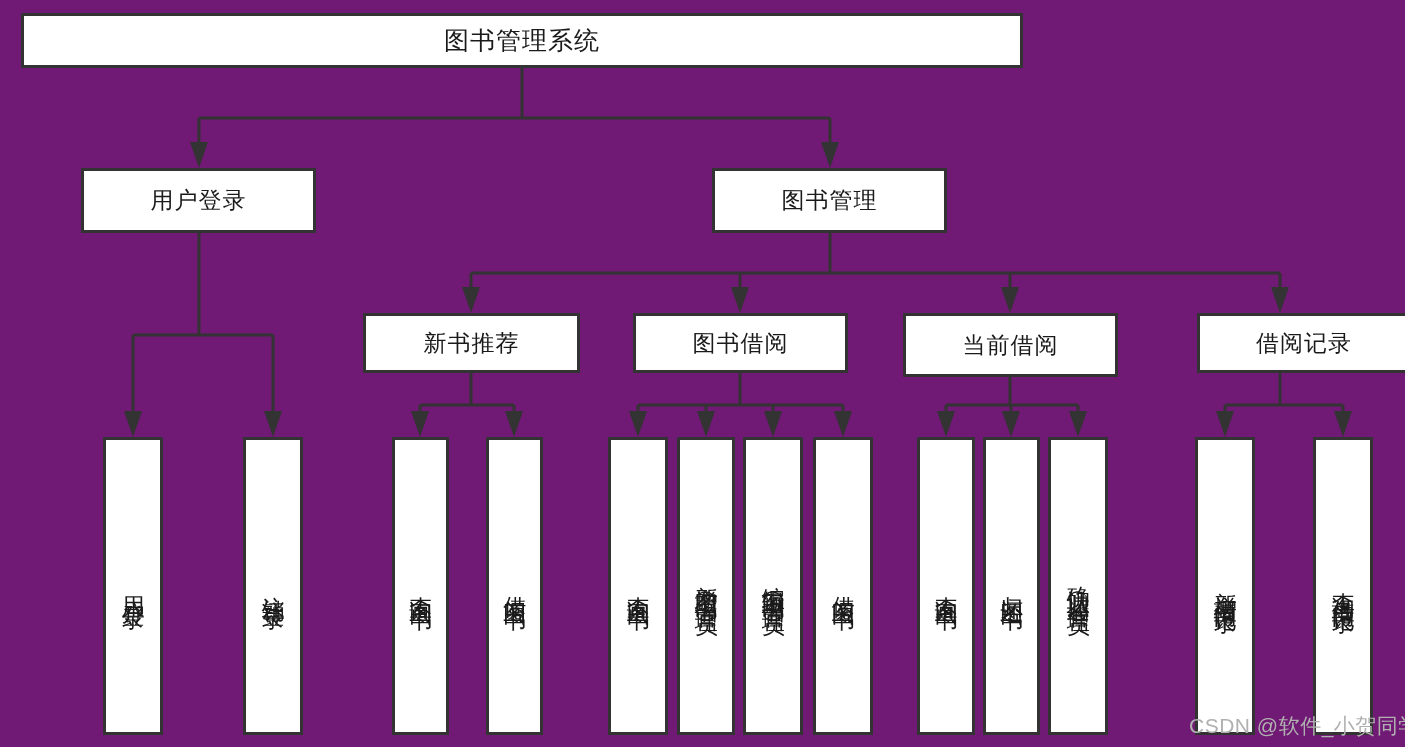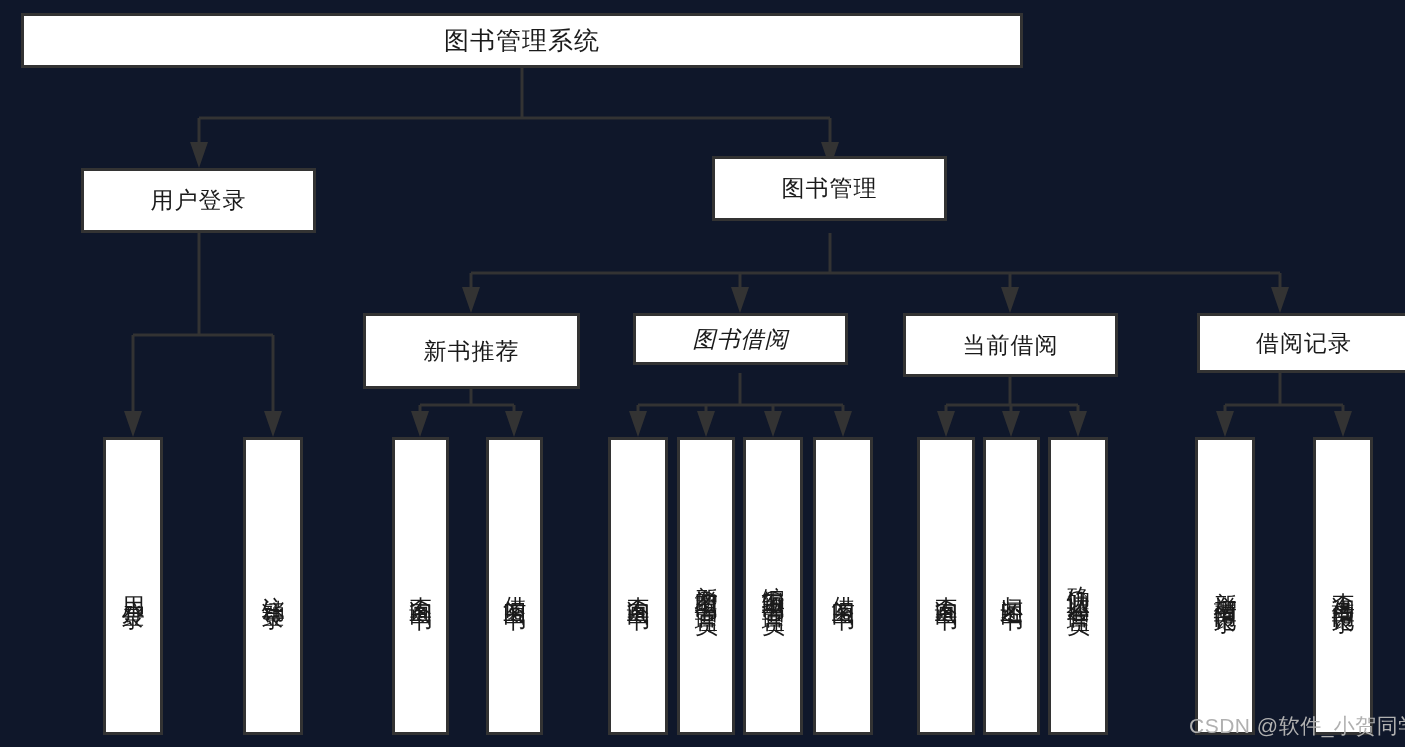--- a/index.html
+++ b/index.html
@@ -1,17 +1,17 @@
 <!DOCTYPE html>
 <html><head>
 <meta charset="utf-8">
 <style>
   html,body{margin:0;padding:0;background:#ffffff;}
   .stage{
-    position:relative;width:1405px;height:747px;background:#0f172a;
+    position:relative;width:1405px;height:747px;background:#701a75;
     font-family:"Liberation Sans","DejaVu Sans",sans-serif;overflow:hidden;
   }
   .connector-layer{position:absolute;left:0;top:0;width:1405px;height:747px;}
   .connector-layer line{stroke:#333333;stroke-width:3;}
   .connector-layer polygon{fill:#333333;stroke:none;}
   .node{
     position:absolute;box-sizing:border-box;border:3px solid #333333;background:#ffffff;
     display:flex;align-items:center;justify-content:center;
     color:#1a1a1a;text-align:center;
   }
@@ -103,24 +103,24 @@
       <line x1="1225" y1="405" x2="1225" y2="414"></line>
       <line x1="1343" y1="405" x2="1343" y2="414"></line>
       <polygon points="1216,411 1234,411 1225,437"></polygon>
       <polygon points="1334,411 1352,411 1343,437"></polygon>
     </g>
   </svg>
 
   <div class="node h-node root-node" style="left:21px;top:13px;width:1002px;height:55px;">图书管理系统</div>
 
   <div class="node h-node" style="left:81px;top:168px;width:235px;height:65px;">用户登录</div>
-  <div class="node h-node" style="left:712px;top:156px;width:235px;height:65px;">图书管理</div>
+  <div class="node h-node" style="left:712px;top:168px;width:235px;height:65px;">图书管理</div>
 
-  <div class="node h-node" style="left:363px;top:313px;width:217px;height:76px;">新书推荐</div>
-  <div class="node h-node" style="left:633px;top:313px;width:215px;height:52px;font-style:italic;">图书借阅</div>
+  <div class="node h-node" style="left:363px;top:313px;width:217px;height:60px;">新书推荐</div>
+  <div class="node h-node" style="left:633px;top:313px;width:215px;height:60px;">图书借阅</div>
   <div class="node h-node" style="left:903px;top:313px;width:215px;height:64px;">当前借阅</div>
   <div class="node h-node" style="left:1173px;top:313px;width:214px;height:60px;margin-left:24px;">借阅记录</div>
 
   <div class="node v-node" style="left:103px;top:437px;width:60px;height:298px;">用户登录</div>
   <div class="node v-node" style="left:243px;top:437px;width:60px;height:298px;">注销登录</div>
 
   <div class="node v-node" style="left:392px;top:437px;width:57px;height:298px;">查询图书</div>
   <div class="node v-node" style="left:486px;top:437px;width:57px;height:298px;">借阅图书</div>
 
   <div class="node v-node" style="left:608px;top:437px;width:60px;height:298px;">查询图书</div>

